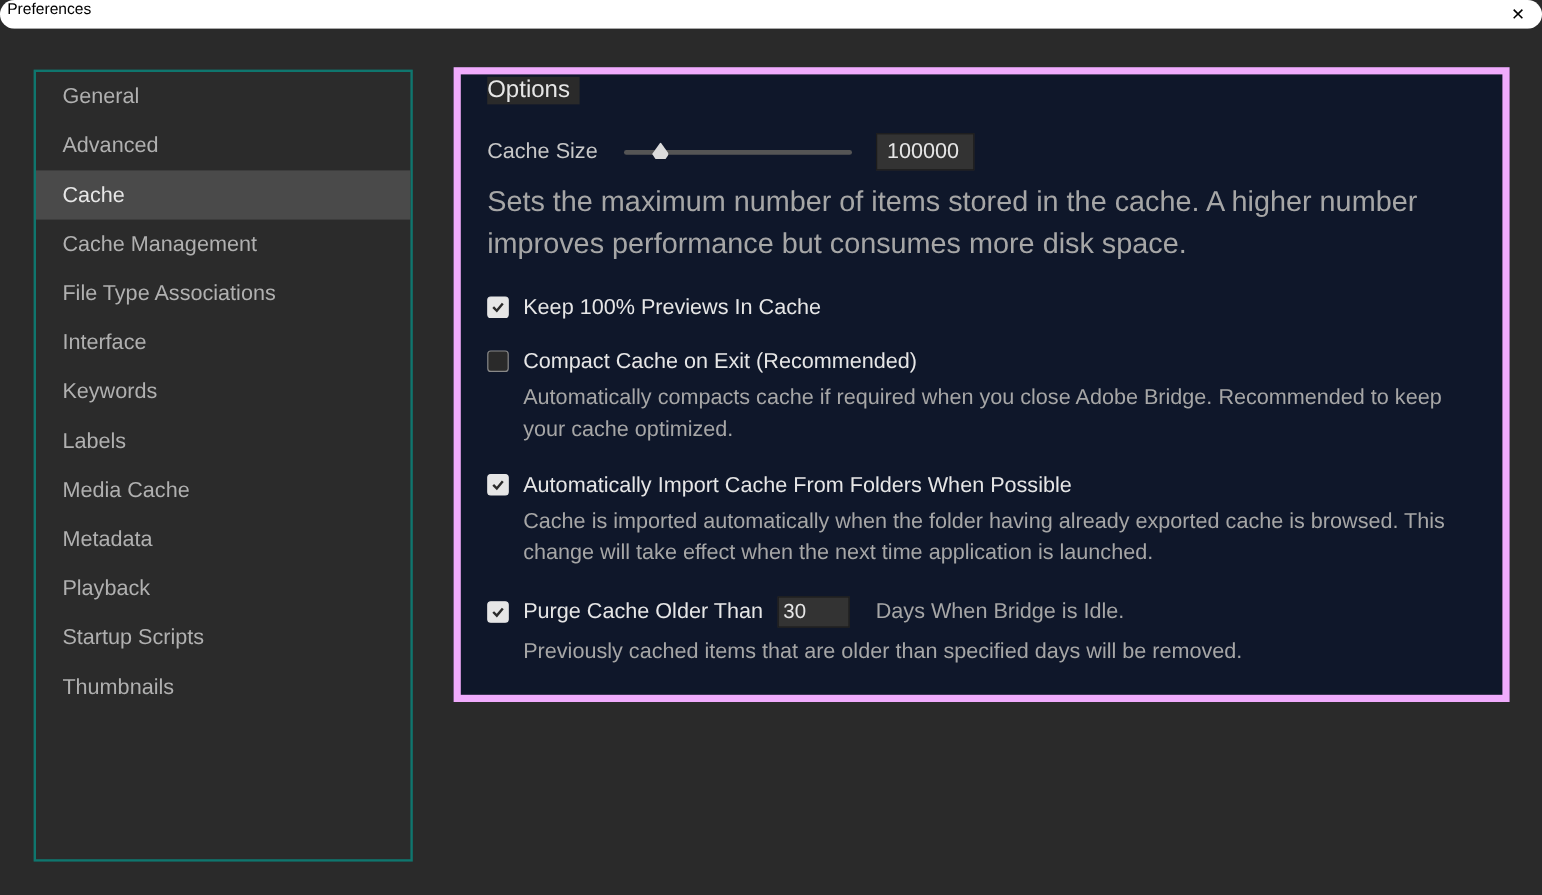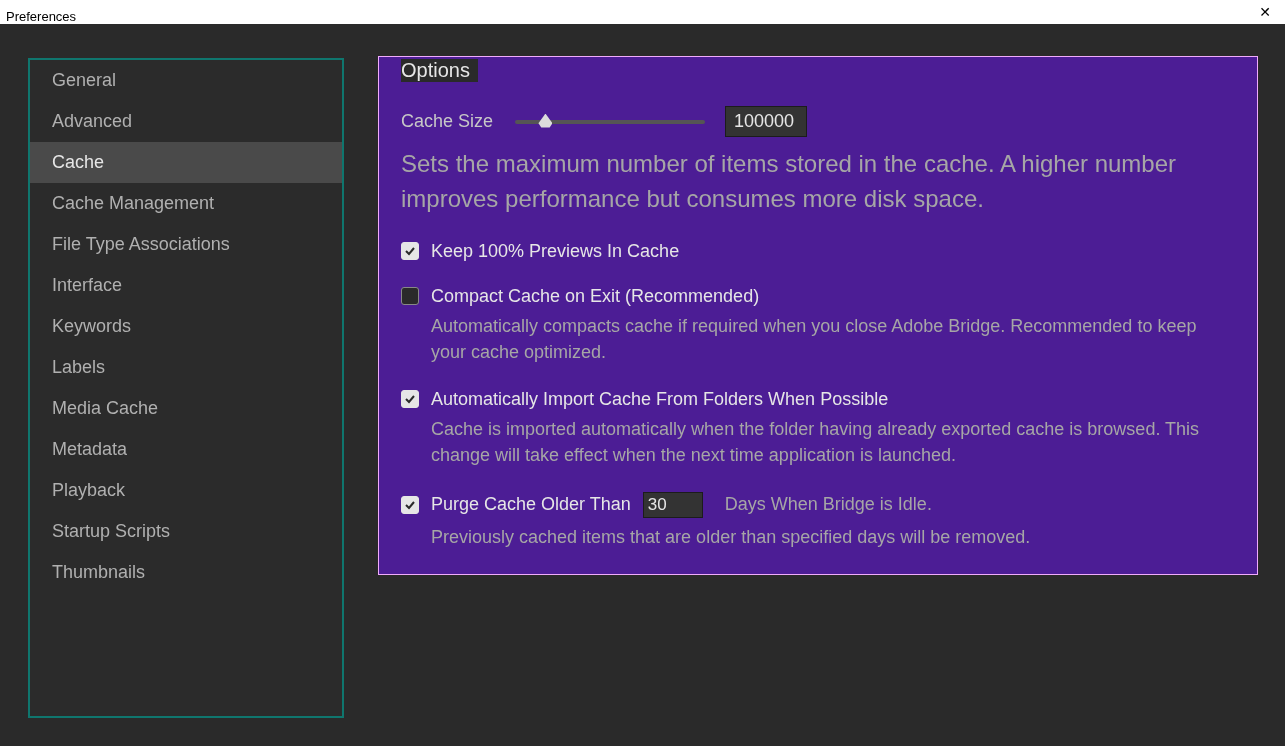--- a/index.html
+++ b/index.html
@@ -8,23 +8,24 @@
     width:1285px; height:746px;
     font-family: "Segoe UI", "Helvetica Neue", Arial, sans-serif;
     background:#2a2a2a;
     color:#c7c7c7;
     overflow:hidden;
   }
   .titlebar {
     height:24px;
     background:#fff;
     display:flex;
-    align-items:flex-end;
+    align-items:flex-start;
     justify-content:space-between;
     padding:0 8px 0 6px;
+    border-radius:12px;
   }
   .titlebar-title {
     color:#000;
     font-size:13px;
   }
   .titlebar-close {
     width:24px; height:24px;
     display:flex; align-items:center; justify-content:center;
     color:#000; font-size:14px;
     cursor:pointer;
@@ -51,22 +52,22 @@
     cursor:pointer;
   }
   .sidebar-item.selected {
     background:#4a4a4a;
     color:#e6e6e6;
   }
   .options-panel {
     position:absolute;
     left:378px; top:32px;
     width:880px;
-    border:1px solid #f0abfc;
-    background:#4c1d95;
+    border:6px solid #f0abfc;
+    background:#0f172a;
     padding:6px 22px 24px 22px;
   }
   .options-title {
     font-size:20px;
     color:#e6e6e6;
     position:relative;
     top:-4px;
     background:#2a2a2a;
     display:inline-block;
     padding-right:8px;

